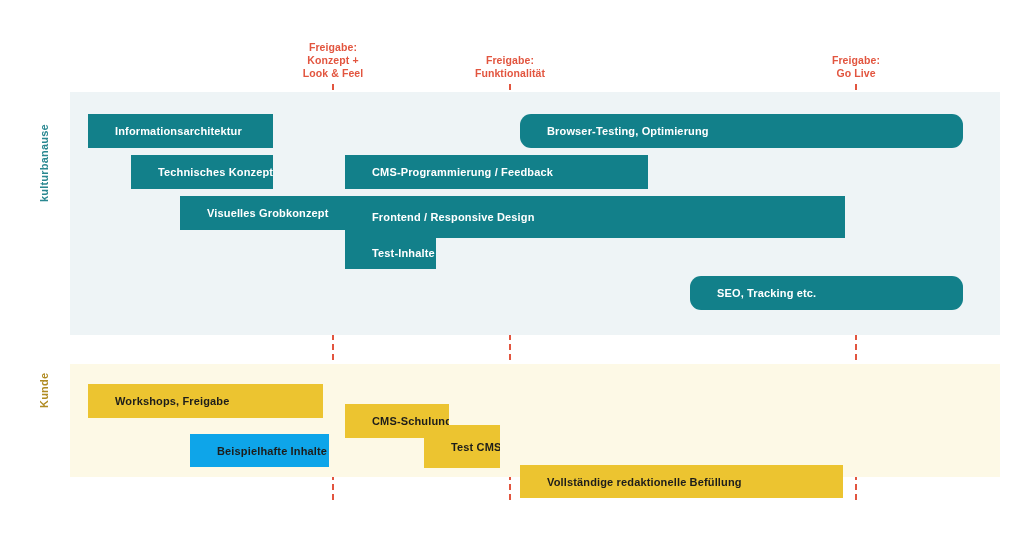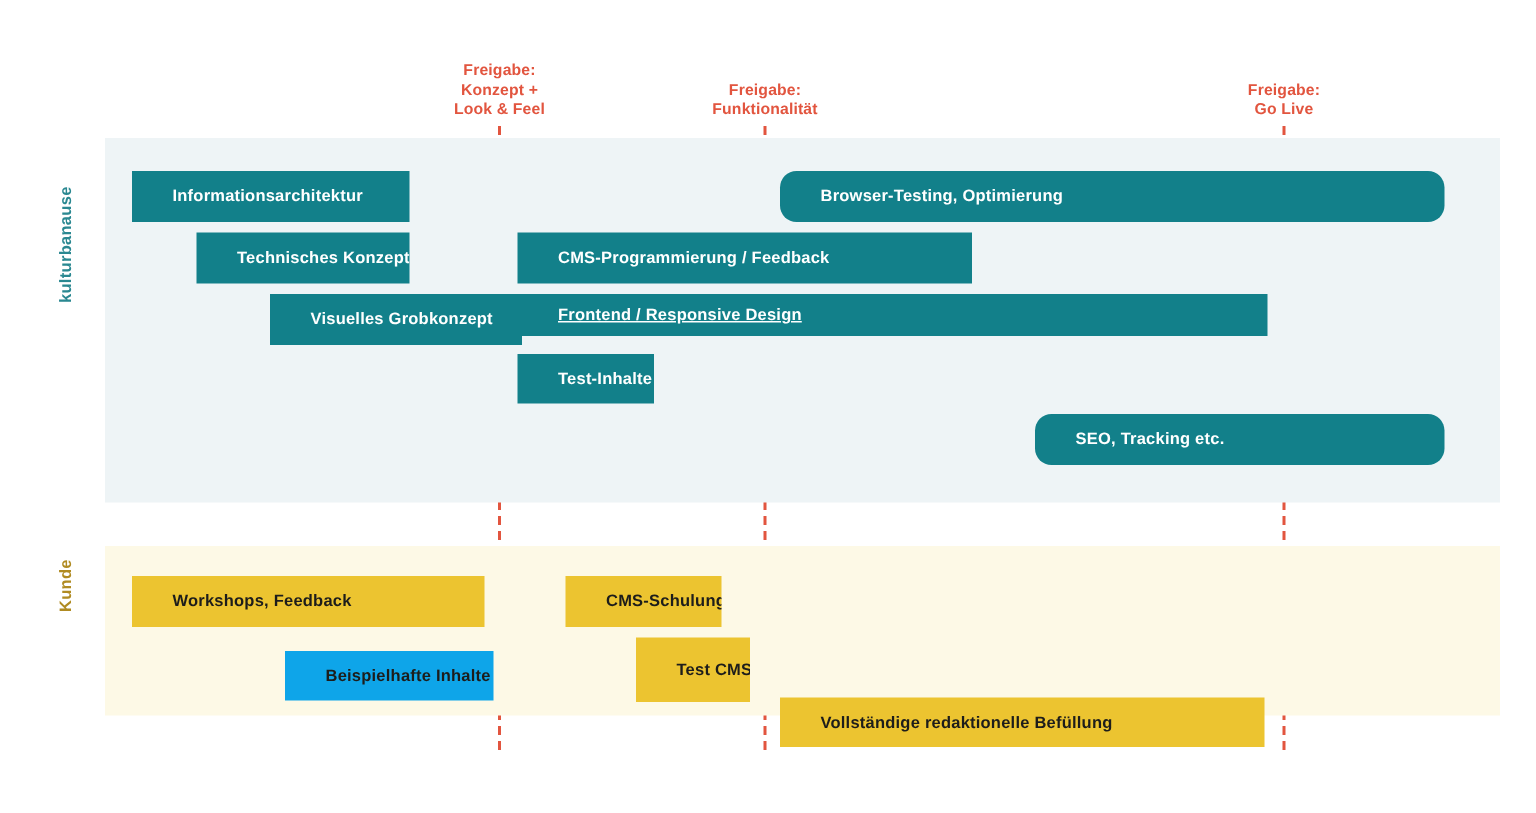--- a/index.html
+++ b/index.html
@@ -112,22 +112,22 @@
 Funktionalität</div>
       <div class="milestone-label" style="left: 856px; top: 54px; color: rgb(226, 85, 63);">Freigabe:
 Go Live</div>
     </div>
 <div class="lane-title teal" style="left: 50px; top: 190px;">kulturbanause</div>
     <div class="bar teal" style="left: 88px; top: 114px; width: 185px; height: 34px; background: rgb(18, 128, 138); color: rgb(255, 255, 255);">Informationsarchitektur</div>
     <div class="bar teal" style="left: 131px; top: 155px; width: 142px; height: 34px; background: rgb(18, 128, 138); color: rgb(255, 255, 255);">Technisches Konzept</div>
     <div class="bar teal" style="left: 180px; top: 196px; width: 168px; height: 34px; background: rgb(18, 128, 138); color: rgb(255, 255, 255);">Visuelles Grobkonzept</div>
     <div class="bar teal" style="left: 345px; top: 236px; width: 91px; height: 33px; background: rgb(18, 128, 138); color: rgb(255, 255, 255);">Test-Inhalte</div>
     <div class="bar teal" style="left: 345px; top: 155px; width: 303px; height: 34px; background: rgb(18, 128, 138); color: rgb(255, 255, 255);">CMS-Programmierung / Feedback</div>
-    <div class="bar teal" style="left: 345px; top: 196px; width: 500px; height: 28px; background: rgb(18, 128, 138); color: rgb(255, 255, 255); text-decoration: underline;">Frontend / Responsive Design</div>
+    <div class="bar teal" style="left: 345px; top: 196px; width: 500px; height: 42px; background: rgb(18, 128, 138); color: rgb(255, 255, 255);">Frontend / Responsive Design</div>
     <div class="bar teal" style="left: 520px; top: 114px; width: 443px; height: 34px; background: rgb(18, 128, 138); color: rgb(255, 255, 255); border-radius: 11px;">Browser-Testing, Optimierung</div>
     <div class="bar teal" style="left: 690px; top: 276px; width: 273px; height: 34px; background: rgb(18, 128, 138); color: rgb(255, 255, 255); border-radius: 11px;">SEO, Tracking etc.</div>
     <div class="lane-title gold" style="left: 50px; top: 396px;">Kunde</div>
-    <div class="bar gold" style="left: 88px; top: 384px; width: 235px; height: 34px; background: rgb(236, 196, 48); color: rgb(29, 29, 27);">Workshops, Feedback</div>
+    <div class="bar gold" style="left: 88px; top: 384px; width: 235px; height: 34px; background: rgb(236, 196, 48); color: rgb(29, 29, 27);">Workshops, Freigabe</div>
     <div class="bar gold" style="left: 190px; top: 434px; width: 139px; height: 33px; background: #0ea5e9; color: rgb(29, 29, 27);">Beispielhafte Inhalte</div>
-    <div class="bar gold" style="left: 345px; top: 384px; width: 104px; height: 34px; background: rgb(236, 196, 48); color: rgb(29, 29, 27); margin-left: 32px;">CMS-Schulung</div>
+    <div class="bar gold" style="left: 345px; top: 404px; width: 104px; height: 34px; background: rgb(236, 196, 48); color: rgb(29, 29, 27);">CMS-Schulung</div>
     <div class="bar gold" style="left: 424px; top: 425px; width: 76px; height: 43px; background: rgb(236, 196, 48); color: rgb(29, 29, 27);">Test CMS</div>
     <div class="bar gold" style="left: 520px; top: 425px; width: 323px; height: 33px; background: rgb(236, 196, 48); color: rgb(29, 29, 27); margin-top: 40px;">Vollständige redaktionelle Befüllung</div>
   </div>
 
 </body></html>

